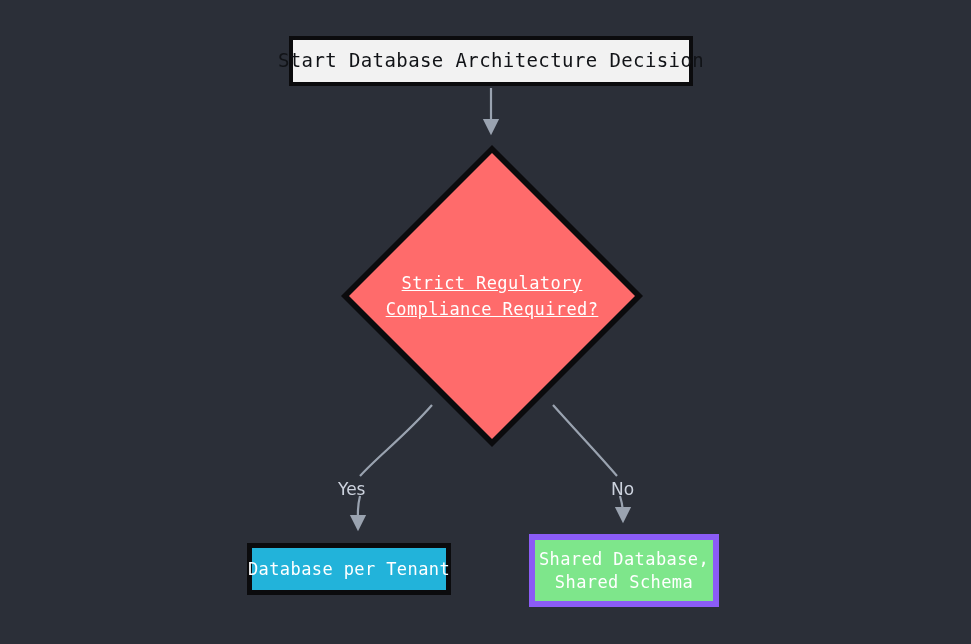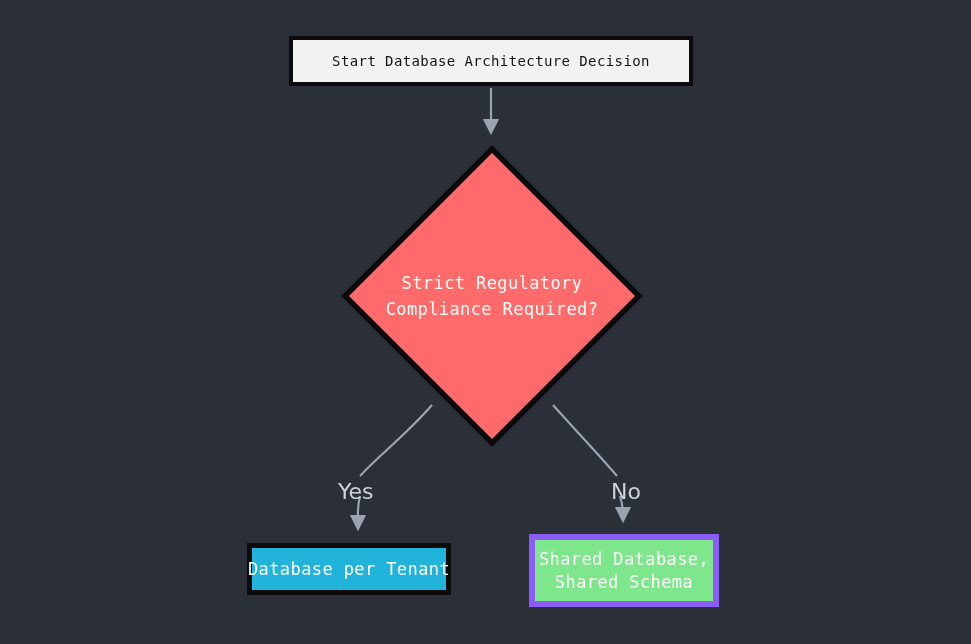--- a/index.html
+++ b/index.html
@@ -37,21 +37,21 @@
   }
 
   .node-start {
     left: 289px;
     top: 36px;
     width: 404px;
     height: 50px;
     background: #f2f2f2;
     border: 4px solid #0b0b0d;
     color: #111317;
-    font-size: 14px;
+    font-size: 19px;
     letter-spacing: 0.4px;
   }
   .diamond-border {
     position: absolute;
     left: 341px;
     top: 145px;
     width: 302px;
     height: 302px;
     background: #0b0b0d;
     clip-path: polygon(50% 0%, 100% 50%, 50% 100%, 0% 50%);
@@ -73,20 +73,21 @@
     height: 302px;
     display: flex;
     align-items: center;
     justify-content: center;
     color: #ffffff;
     font-size: 17px;
     letter-spacing: 0.4px;
     text-align: center;
     white-space: pre;
     line-height: 1.55;
+    text-decoration: underline;
   }
 
   .node-tenant {
     left: 247px;
     top: 543px;
     width: 204px;
     height: 52px;
     background: #22b3da;
     border: 5px solid #0b0b0d;
     color: #ffffff;
@@ -103,21 +104,21 @@
     border: 6px solid #8b5cf6;
     color: #ffffff;
     font-size: 17px;
     letter-spacing: 0.4px;
   }
 
   
   .edge-label {
     position: absolute;
     font-family: "DejaVu Sans", sans-serif;
-    font-size: 22px;
+    font-size: 17px;
     color: #ccd2dd;
     white-space: pre;
   }
   .label-yes { left: 338px; top: 479px; }
   .label-no  { left: 611px; top: 479px; }
 </style>
 </head>
 <body>
 
 <div id="canvas">

